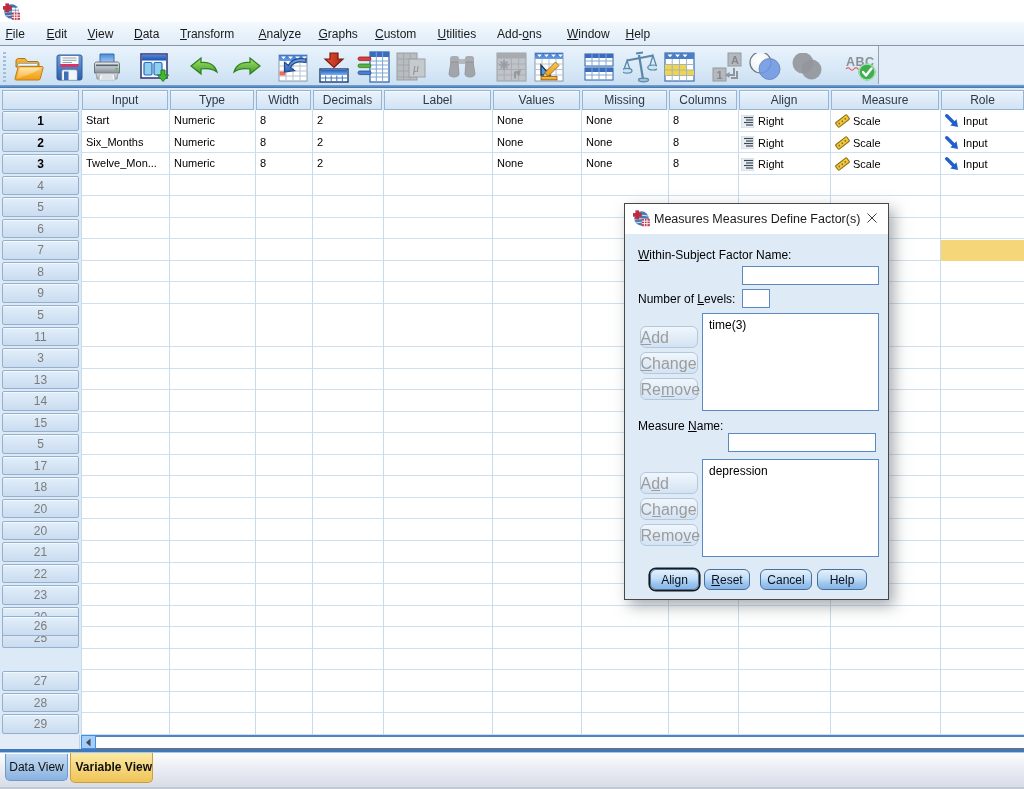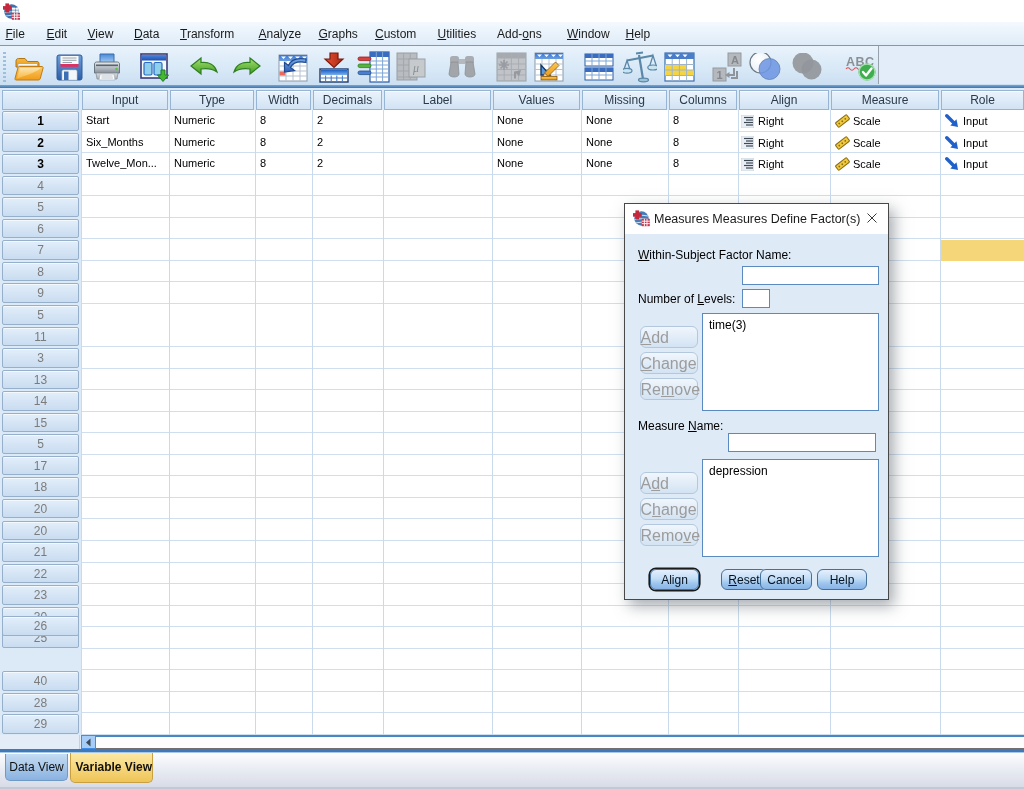--- a/index.html
+++ b/index.html
@@ -406,21 +406,21 @@
 <div class="rowhdr" style="top:455.8px;color:#7b7b7b">17</div>
 <div class="rowhdr" style="top:477.4px;color:#7b7b7b">18</div>
 <div class="rowhdr" style="top:498.9px;color:#7b7b7b">20</div>
 <div class="rowhdr" style="top:520.5px;color:#7b7b7b">20</div>
 <div class="rowhdr" style="top:542.0px;color:#7b7b7b">21</div>
 <div class="rowhdr" style="top:563.5px;color:#7b7b7b">22</div>
 <div class="rowhdr" style="top:585.1px;color:#7b7b7b">23</div>
 <div class="rowhdr" style="top:606.7px;color:#7b7b7b">30</div>
 <div class="rowhdr" style="top:628.2px;color:#7b7b7b">25</div>
 <div class="rowhdr" style="top:616px;color:#7b7b7b">26</div>
-<div class="rowhdr" style="top:671.3px;color:#7b7b7b">40</div>
+<div class="rowhdr" style="top:671.3px;color:#7b7b7b">27</div>
 <div class="rowhdr" style="top:692.9px;color:#7b7b7b">28</div>
 <div class="rowhdr" style="top:714.4px;color:#7b7b7b">29</div>
 <div class="drow" style="top:110.0px">
 <div class="dc" style="left:86px;width:80px">Start</div>
 <div class="dc" style="left:174px;width:78px">Numeric</div>
 <div class="dc" style="left:260px;width:49px">8</div>
 <div class="dc" style="left:317px;width:63px">2</div>
 <div class="dc" style="left:497px;width:81px">None</div>
 <div class="dc" style="left:586px;width:79px">None</div>
 <div class="dc" style="left:673px;width:62px">8</div>
@@ -553,15 +553,15 @@
 <div class="dbtn" style="top:148px"><span class="u">C</span>hange</div>
 <div class="dbtn" style="top:174px">Re<span class="u">m</span>ove</div>
 <div class="dlbl" style="left:13px;top:215px">Measure <span class="u">N</span>ame:</div>
 <div class="dfield" style="left:103px;top:229px;width:148px;height:19px"></div>
 <div class="dfield" style="left:77px;top:255px;width:177px;height:98px"></div>
 <div class="dlbl" style="left:84px;top:260px">depression</div>
 <div class="dbtn" style="top:268px">A<span class="u">d</span>d</div>
 <div class="dbtn" style="top:294px">C<span class="u">h</span>ange</div>
 <div class="dbtn" style="top:320px">Remo<span class="u">v</span>e</div>
 <div class="bbtn" style="left:25px;width:49px;box-shadow:0 0 0 1.6px #1a1a1a">Align</div>
-<div class="bbtn" style="left:96px;width:46px"><span class="u">R</span>eset</div>
+<div class="bbtn" style="left:79px;width:46px"><span class="u">R</span>eset</div>
 <div class="bbtn" style="left:135px;width:52px">Cancel</div>
 <div class="bbtn" style="left:192px;width:50px">Help</div>
 </div>
 </body></html>

